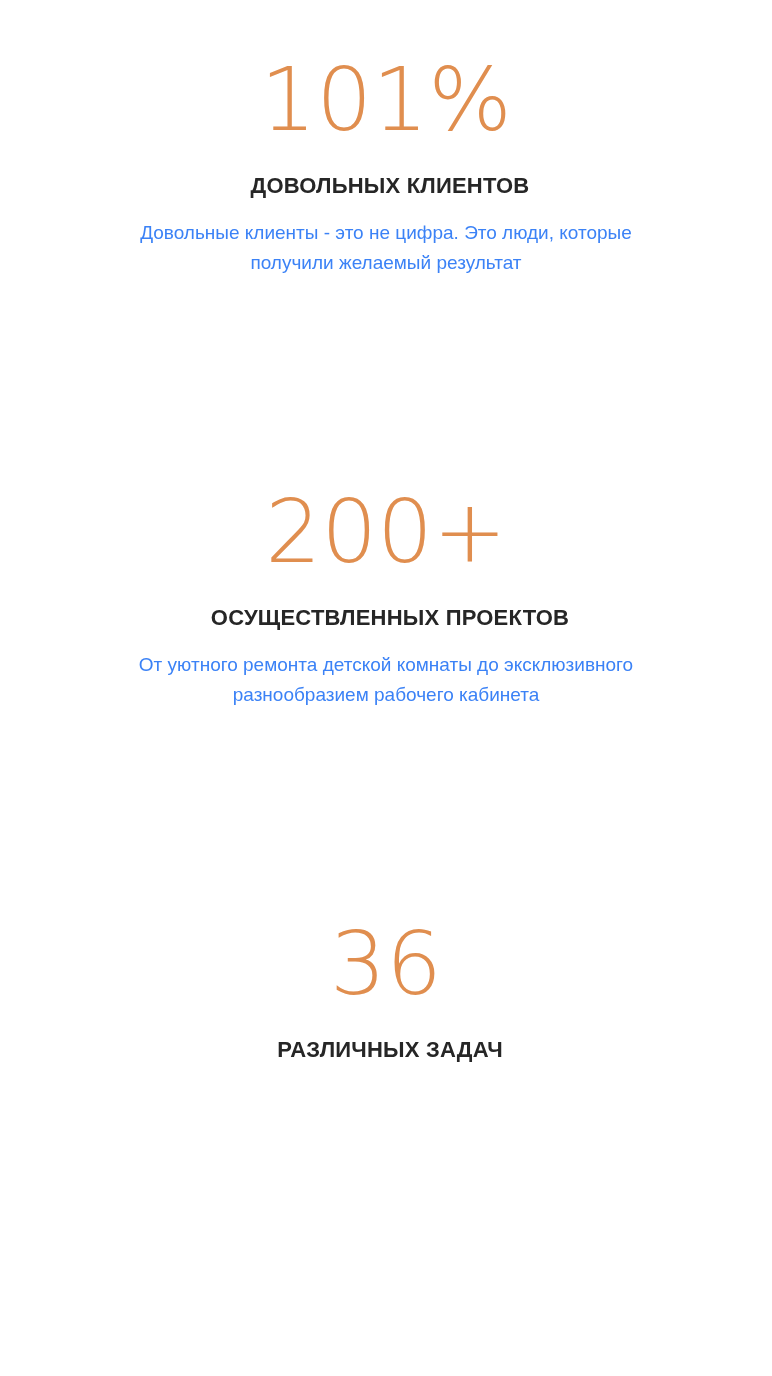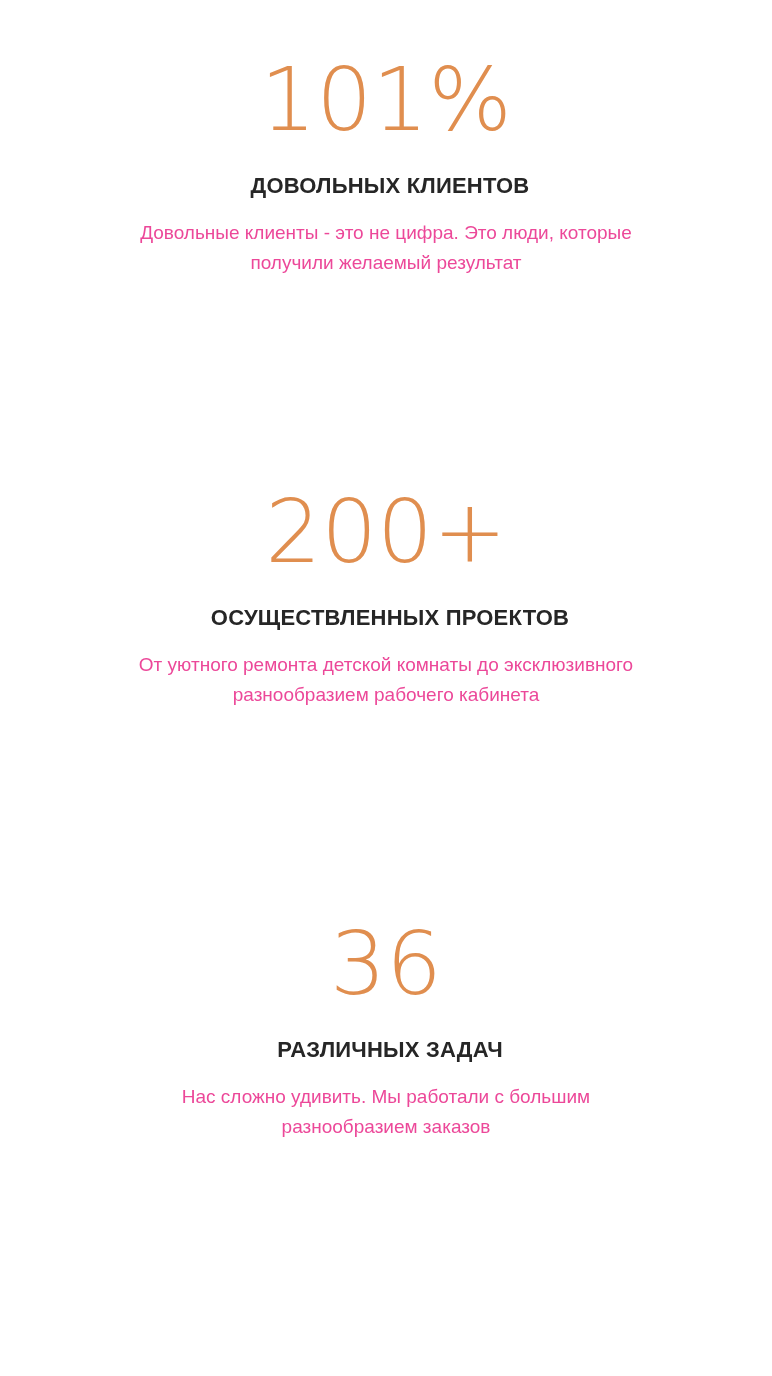--- a/index.html
+++ b/index.html
@@ -39,21 +39,21 @@
     color: #262626;
     margin: 0 0 19px 8px;
     letter-spacing: 0.2px;
     text-transform: uppercase;
   }
   .stat-description {
     font-family: "Liberation Sans", sans-serif;
     font-weight: 400;
     font-size: 19px;
     line-height: 1.58;
-    color: #ec4899;
+    color: #3b82f6;
     margin: 12px auto;
     max-width: 580px;
     white-space: pre-line;
   }
 </style>
 </head>
 <body>
 
 <div class="page">
 
@@ -67,17 +67,15 @@
   <div class="stat-block">
     <div class="stat-value">200+</div>
     <div class="stat-title">ОСУЩЕСТВЛЕННЫХ ПРОЕКТОВ</div>
     <div class="stat-description">От уютного ремонта детской комнаты до эксклюзивного
 разнообразием рабочего кабинета</div>
   </div>
 
   <div class="stat-block">
     <div class="stat-value">36</div>
     <div class="stat-title">РАЗЛИЧНЫХ ЗАДАЧ</div>
-    <div class="stat-description">Нас сложно удивить. Мы работали с большим
-разнообразием заказов</div>
   </div>
 
 </div>
 
 </body></html>

